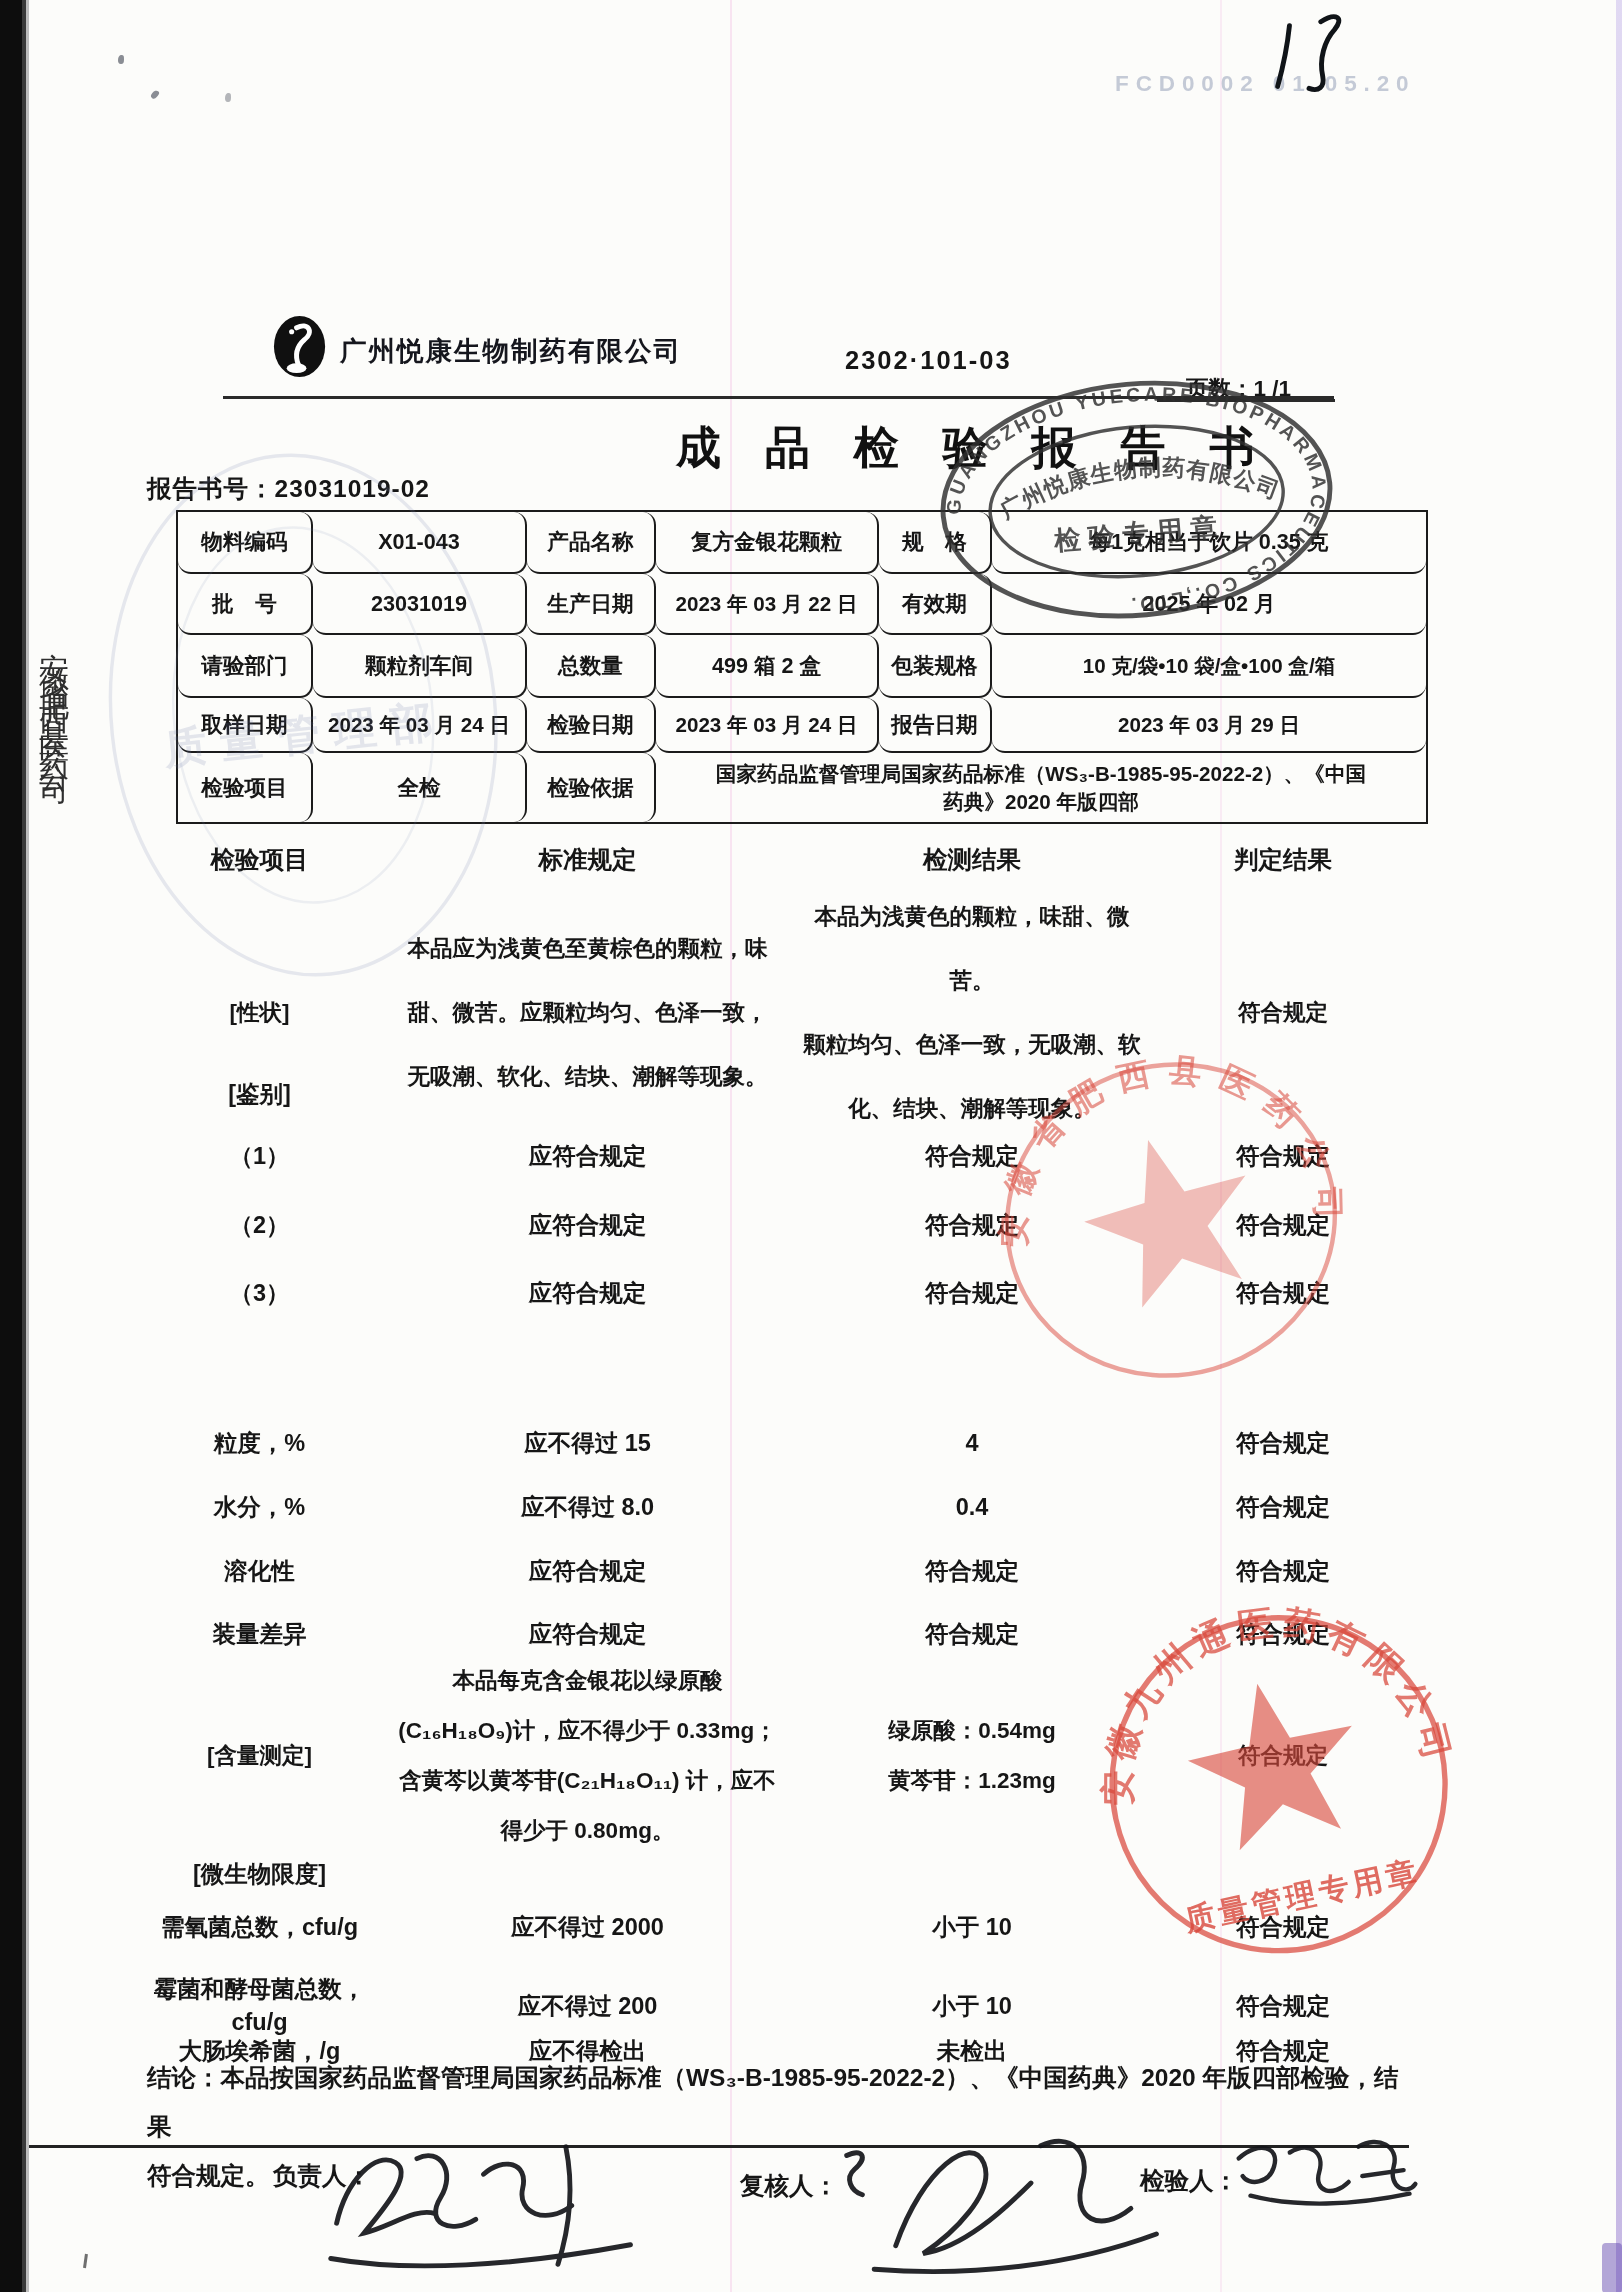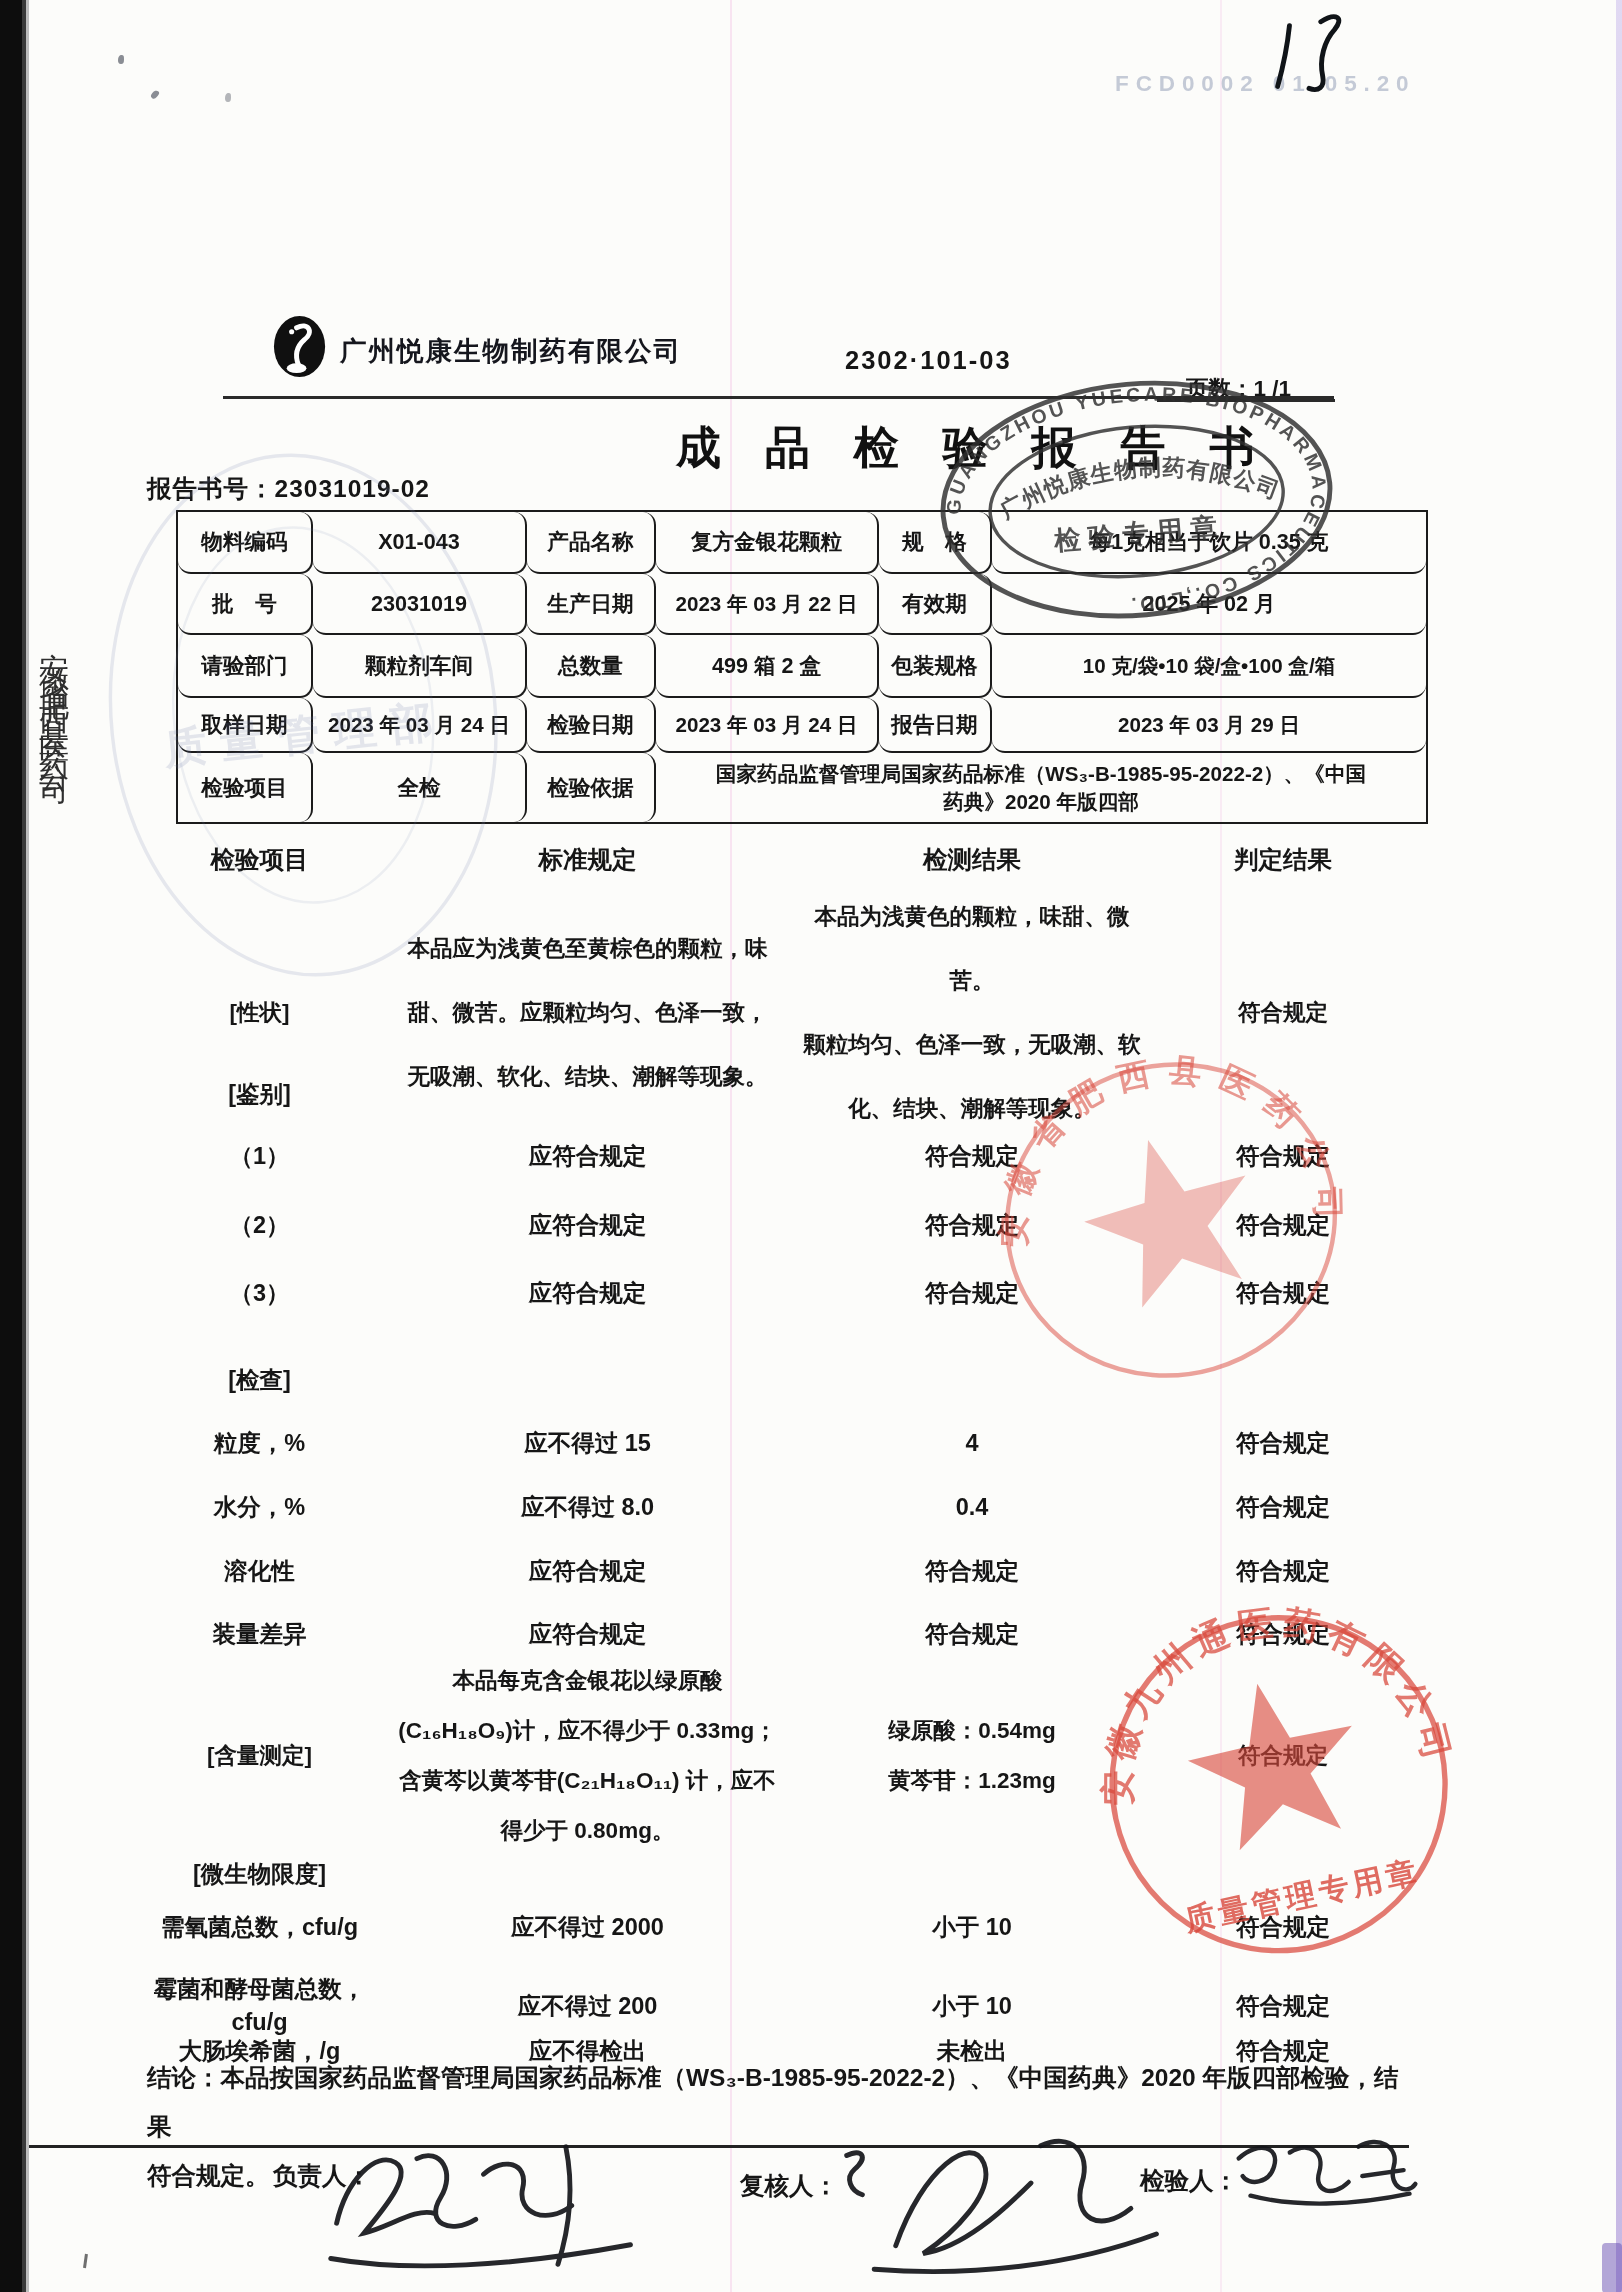--- a/index.html
+++ b/index.html
@@ -178,26 +178,20 @@
     <div>（2）</div>
     <div>应符合规定</div>
     <div>符合规定</div>
     <div>符合规定</div>
   </div>
   <div class="res-row" style="top:1277px;">
     <div>（3）</div>
     <div>应符合规定</div>
     <div>符合规定</div>
     <div>符合规定</div>
-  </div>
-  <div class="res-row" style="top:1364px;">
-    <div>[检查]</div>
-      <div></div>
-      <div></div>
-      <div></div>
   </div>
   <div class="res-row" style="top:1427px;">
     <div>粒度，%</div>
     <div>应不得过 15</div>
     <div>4</div>
     <div>符合规定</div>
   </div>
   <div class="res-row" style="top:1491px;">
     <div>水分，%</div>
     <div>应不得过 8.0</div>

